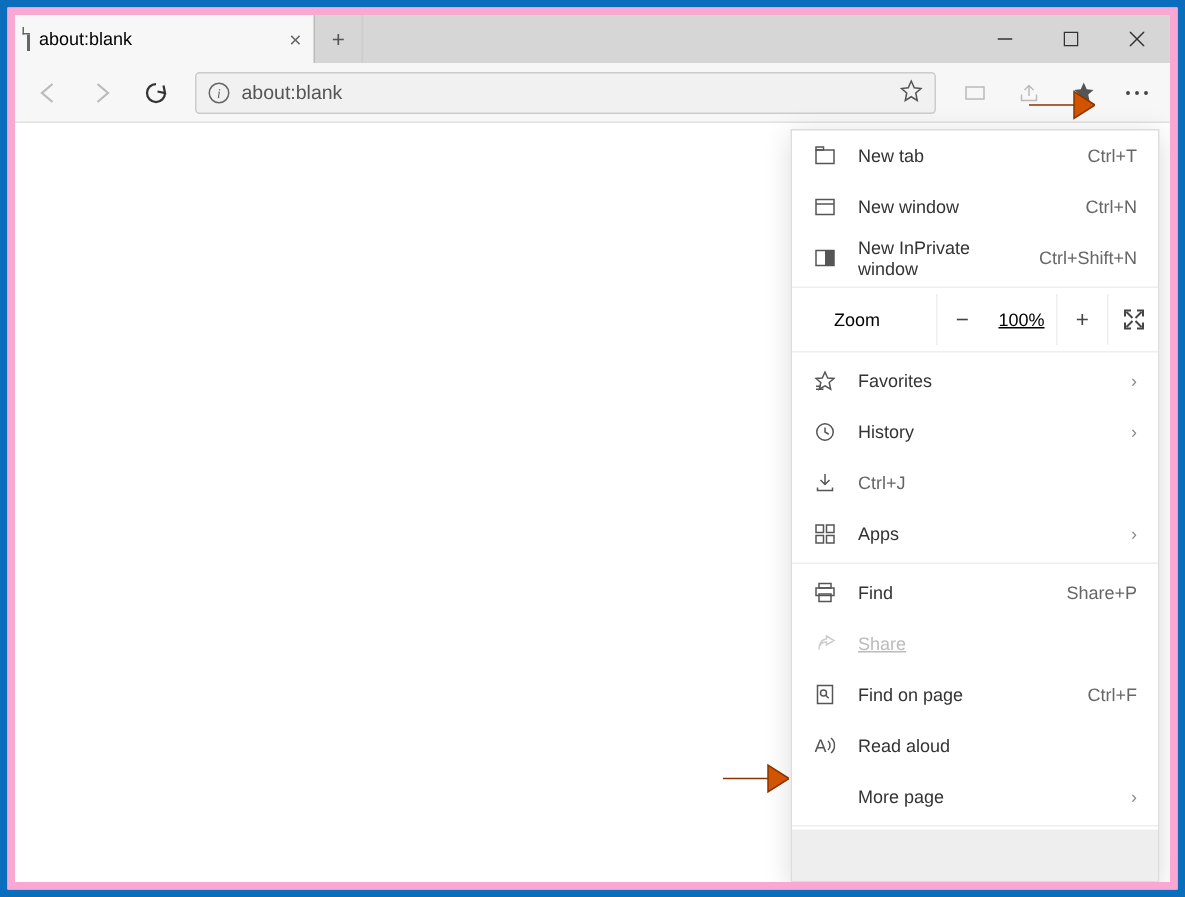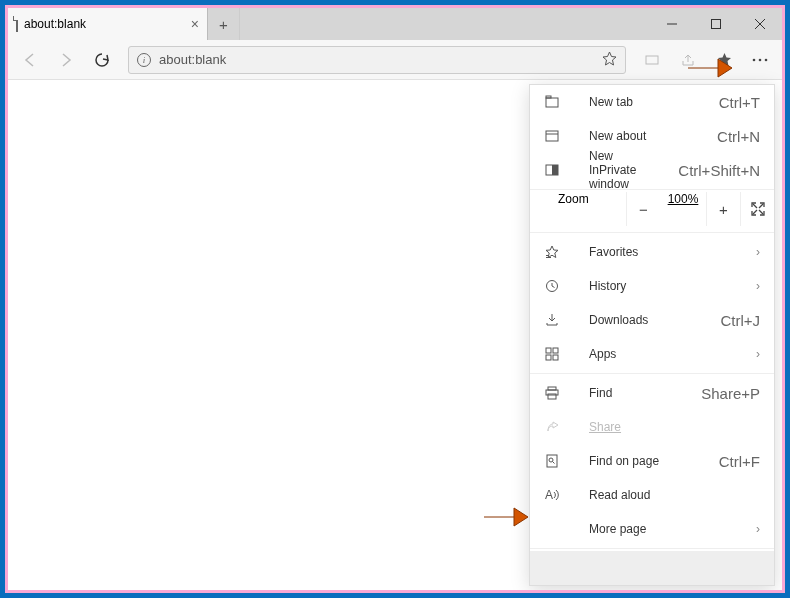--- a/index.html
+++ b/index.html
@@ -1,41 +1,41 @@
 <!DOCTYPE html>
 <html><head>
 <meta charset="utf-8">
 <style>
 * { box-sizing: border-box; margin: 0; padding: 0; font-family: "Segoe UI", sans-serif; font-size: 12px; }
 body { width: 790px; height: 598px; background: #0a6ebd; padding: 5px; position: relative; }
-.window { width: 780px; height: 588px; background: #fff; border: 3px solid #f9a8d4; position: relative; overflow: hidden; }
+.window { width: 780px; height: 588px; background: #fff; border: 5px solid #f9a8d4; position: relative; overflow: hidden; }
 .titlebar { height: 32px; background: #d6d6d6; display: flex; align-items: stretch; }
 .tab { background: #f7f7f7; border-right: 1px solid #bbb; display: flex; align-items: center; padding: 0 8px; gap: 6px; width: 200px; }
 .tab-plus { width: 32px; display: flex; align-items: center; justify-content: center; color: #555; font-size: 15px; border-right: 1px solid #ccc;}
 .spacer { flex: 1; }
 .wbtn { width: 44px; display: flex; align-items: center; justify-content: center; color: #333; }
 .toolbar { height: 40px; background: #f7f7f7; border-bottom: 1px solid #e1e1e1; display: flex; align-items: center; padding: 0 6px; gap: 4px; }
 .nav-btn { width: 32px; height: 32px; display: flex; align-items: center; justify-content: center; color: #888; }
 .nav-btn.active { color: #333; }
 .addr { flex: 1; height: 28px; background: #f1f1f1; border: 1px solid #ccc; border-radius: 3px; display: flex; align-items: center; padding: 0 8px; gap: 8px; margin: 0 6px; }
 .addr-text { color: #555; font-size: 13px; }
 .addr-icons { display: flex; margin-left: auto; gap: 12px; color: #555; }
 .rt-btn { width: 32px; height: 32px; display: flex; align-items: center; justify-content: center; color: #999; position: relative; }
 .more-btn { background: #f7f7f7; }
 .page { height: calc(100% - 72px); background: #fff; }
 .menu { position: absolute; top: 76px; right: 7px; width: 246px; background: #fff; border: 1px solid #ddd; box-shadow: 0 4px 18px rgba(0,0,0,0.15); }
-.mi { height: 34px; display: flex; align-items: center; padding: 0 14px; gap: 29px; color: #333; cursor: default; }
+.mi { height: 34px; display: flex; align-items: center; padding: 0 14px; gap: 14px; color: #333; cursor: default; }
 .mi.disabled { color: #bbb; text-decoration: underline; }
 .mi.hover { background: #eee; }
 .mi .ic { width: 16px; display: flex; align-items: center; justify-content: center; }
 .mi .lbl { flex: 1; font-size: 12px; }
-.mi .sc { font-size: 15px; color: #666; }
+.mi .sc { font-size: 12px; color: #666; }
 .mi .chev { color: #888; font-size: 12px;}
 .sep { height: 1px; background: #eee; margin: 2px 0; }
-.zoom { height: 38px; display: flex; padding: 0 0 0 28px; }
+.zoom { height: 38px; display: flex; align-items: center; padding: 0 0 0 28px; }
 .zoom-lbl { flex: 1; font-size: 12px; }
 .zoom-btn { width: 34px; height: 34px; display: flex; align-items: center; justify-content: center; border-left: 1px solid #eee; color: #444; font-size: 15px; }
 .zoom-val { width: 46px; text-align: center; font-size: 12px; text-decoration: underline; }
 .arrow { position: absolute; width: 44px; height: 30px; }
 .arrow svg { width: 100%; height: 100%; }
 .tab-close { margin-left: auto; color: #666; font-size: 14px; }
 .info-circle { width:14px; height:14px; border:1px solid #666; border-radius:50%; display:flex; align-items:center; justify-content:center; font-size:9px; font-style:italic; font-family:serif; color:#666;}
 .file-ic { width:12px; height:14px; border:1px solid #666; position:relative; }
 .file-ic:before { content:""; position:absolute; top:-1px; right:-1px; width:4px; height:4px; background:#f7f7f7; border-left:1px solid #666; border-bottom:1px solid #666;}
 </style>
@@ -134,21 +134,21 @@
       <span class="lbl">New tab</span>
       <span class="sc">Ctrl+T</span>
     </div>
     <div class="mi">
       <span class="ic">
           <svg width="14" height="14">
             <rect x="1" y="2" width="12" height="10" fill="none" stroke="#555"></rect>
             <line x1="1" y1="5" x2="13" y2="5" stroke="#555"></line>
           </svg>
         </span>
-      <span class="lbl">New about</span>
+      <span class="lbl">New window</span>
       <span class="sc">Ctrl+N</span>
     </div>
     <div class="mi">
       <span class="ic">
           <svg width="14" height="14">
             <rect x="1" y="2" width="12" height="10" fill="none" stroke="#555"></rect>
             <rect x="7" y="2" width="6" height="10" fill="#555"></rect>
           </svg>
         </span>
       <span class="lbl">New InPrivate window</span>
@@ -188,21 +188,20 @@
         </span>
       <span class="lbl">History</span>
       <span class="chev">›</span>
     </div>
     <div class="mi">
       <span class="ic">
           <svg width="14" height="14">
             <path d="M7 1 L7 8 M4 5 L7 8 L10 5 M2 10 L2 12 L12 12 L12 10" fill="none" stroke="#555"></path>
           </svg>
         </span>
-      <span class="lbl">Downloads</span>
       <span class="sc">Ctrl+J</span>
     </div>
     <div class="mi">
       <span class="ic">
           <svg width="14" height="14">
             <rect x="1" y="1" width="5" height="5" fill="none" stroke="#555"></rect>
             <rect x="8" y="1" width="5" height="5" fill="none" stroke="#555"></rect>
             <rect x="1" y="8" width="5" height="5" fill="none" stroke="#555"></rect>
             <rect x="8" y="8" width="5" height="5" fill="none" stroke="#555"></rect>
           </svg>

